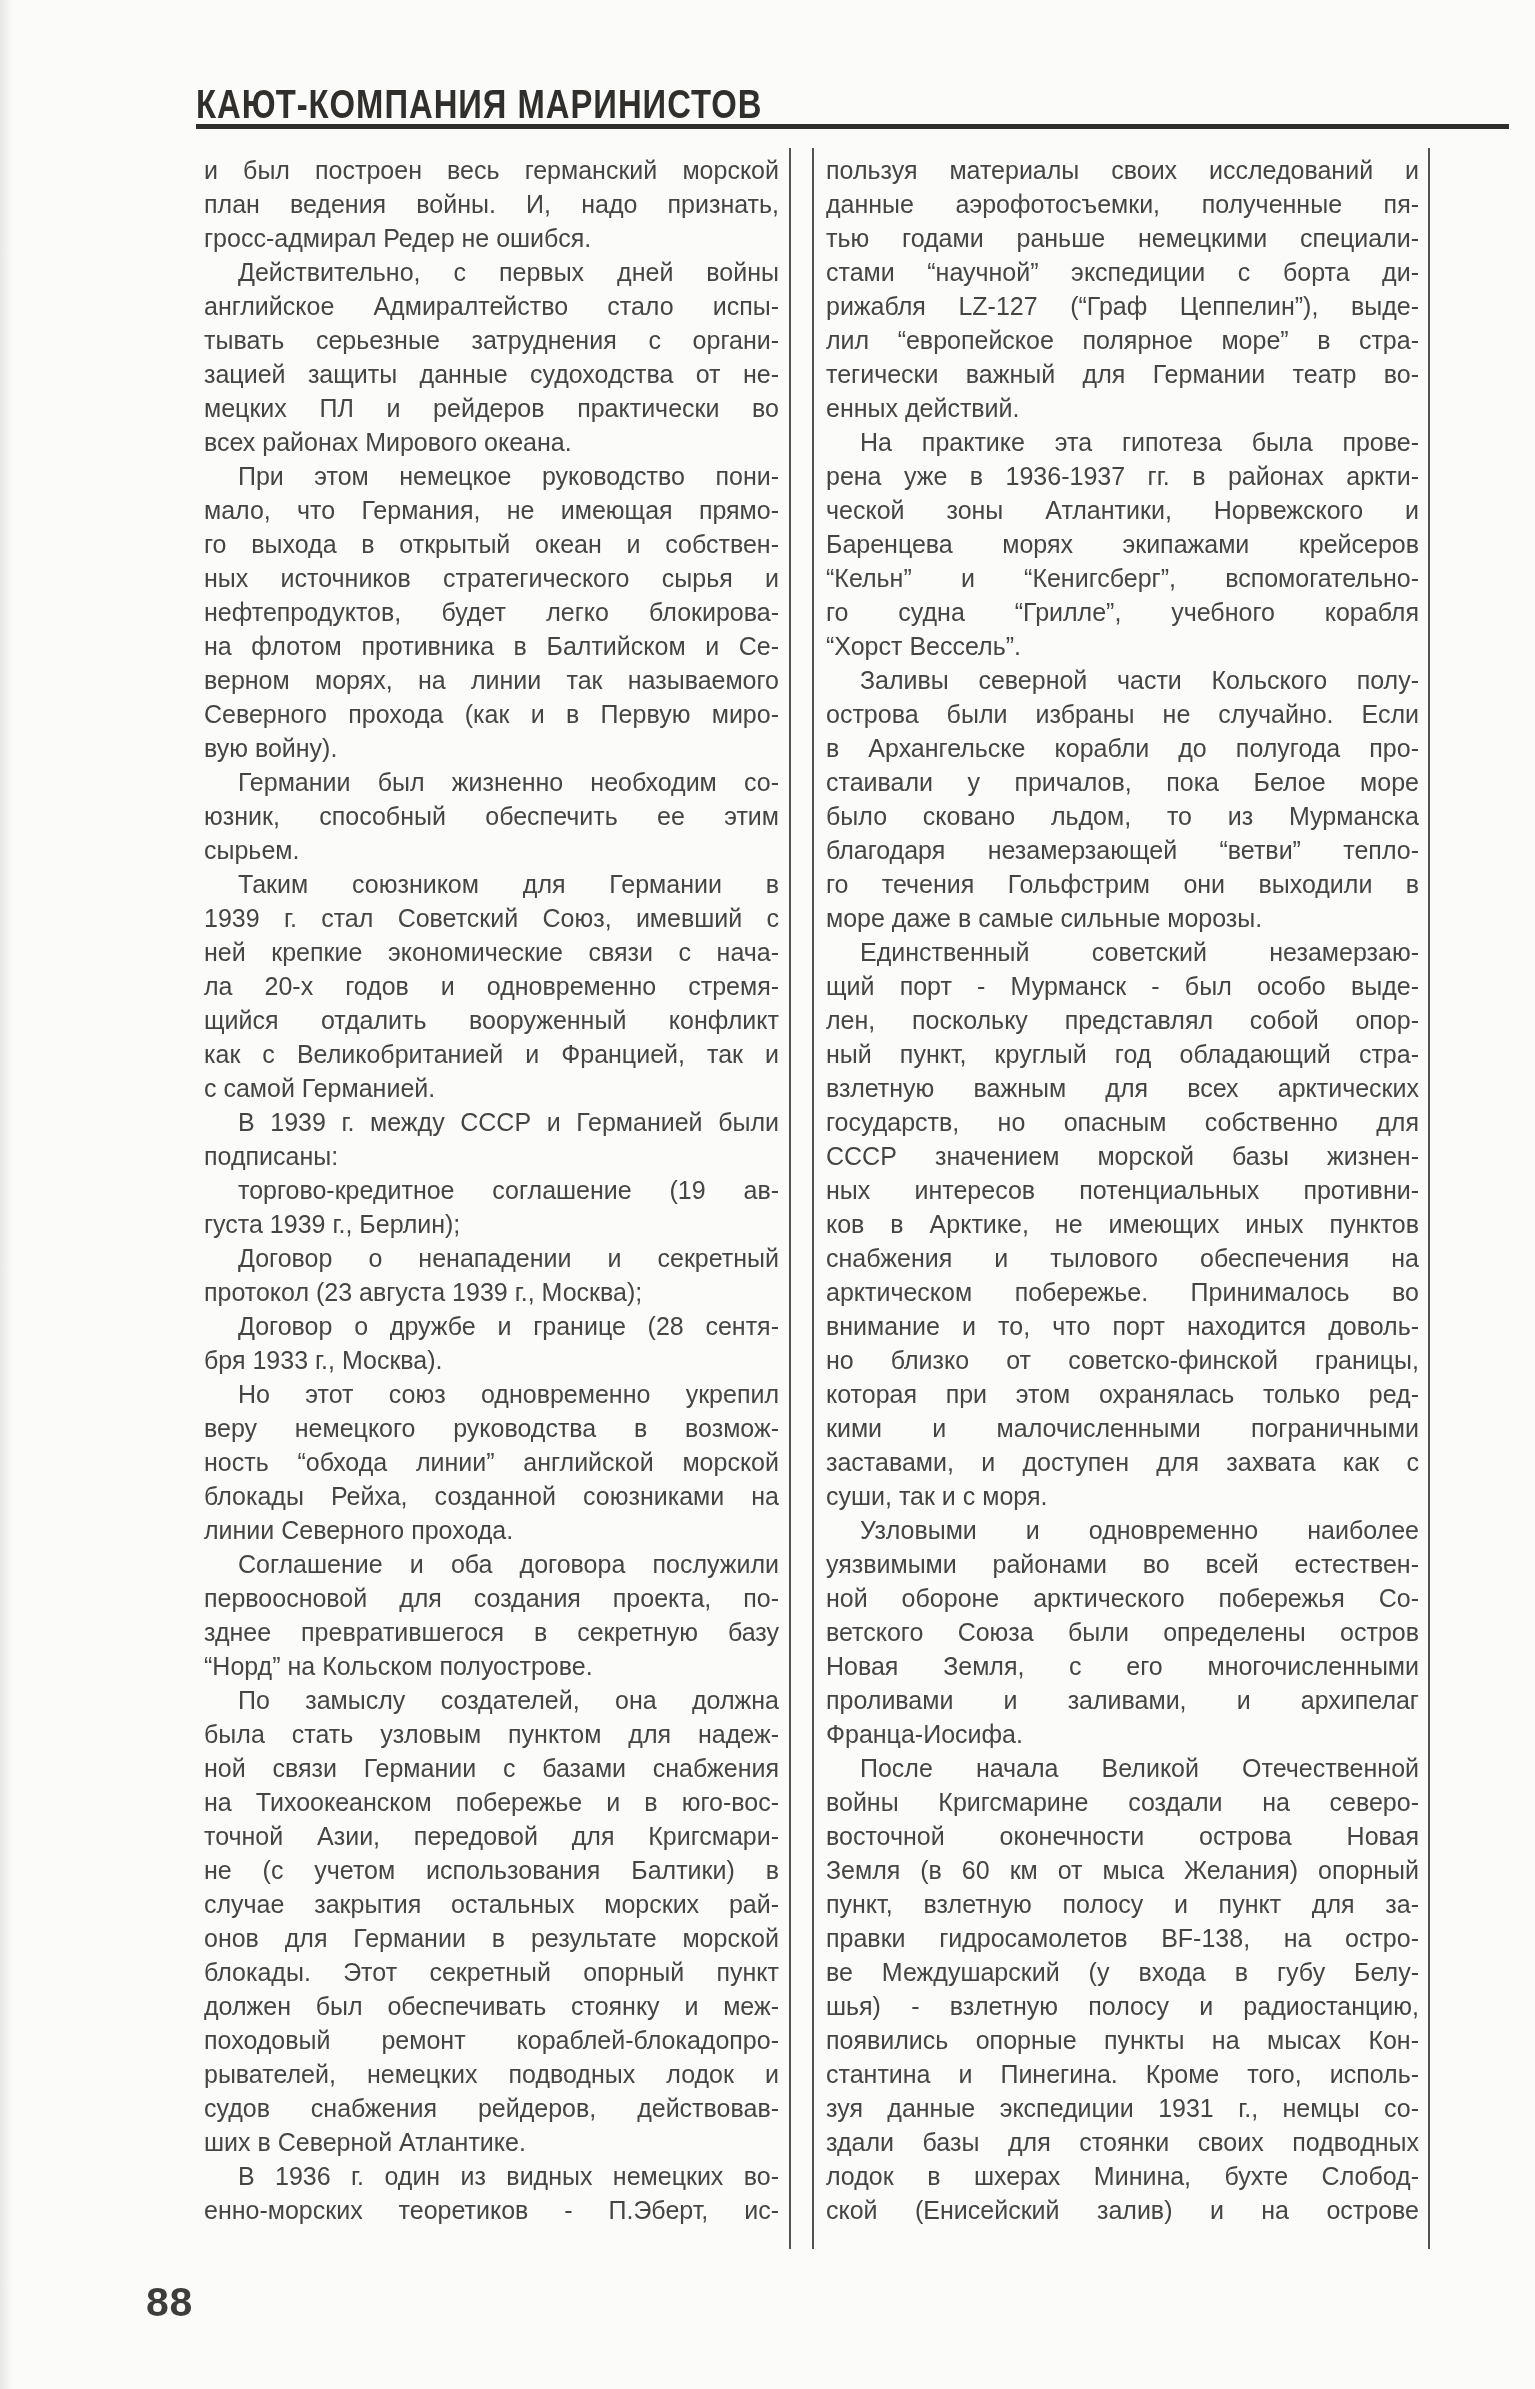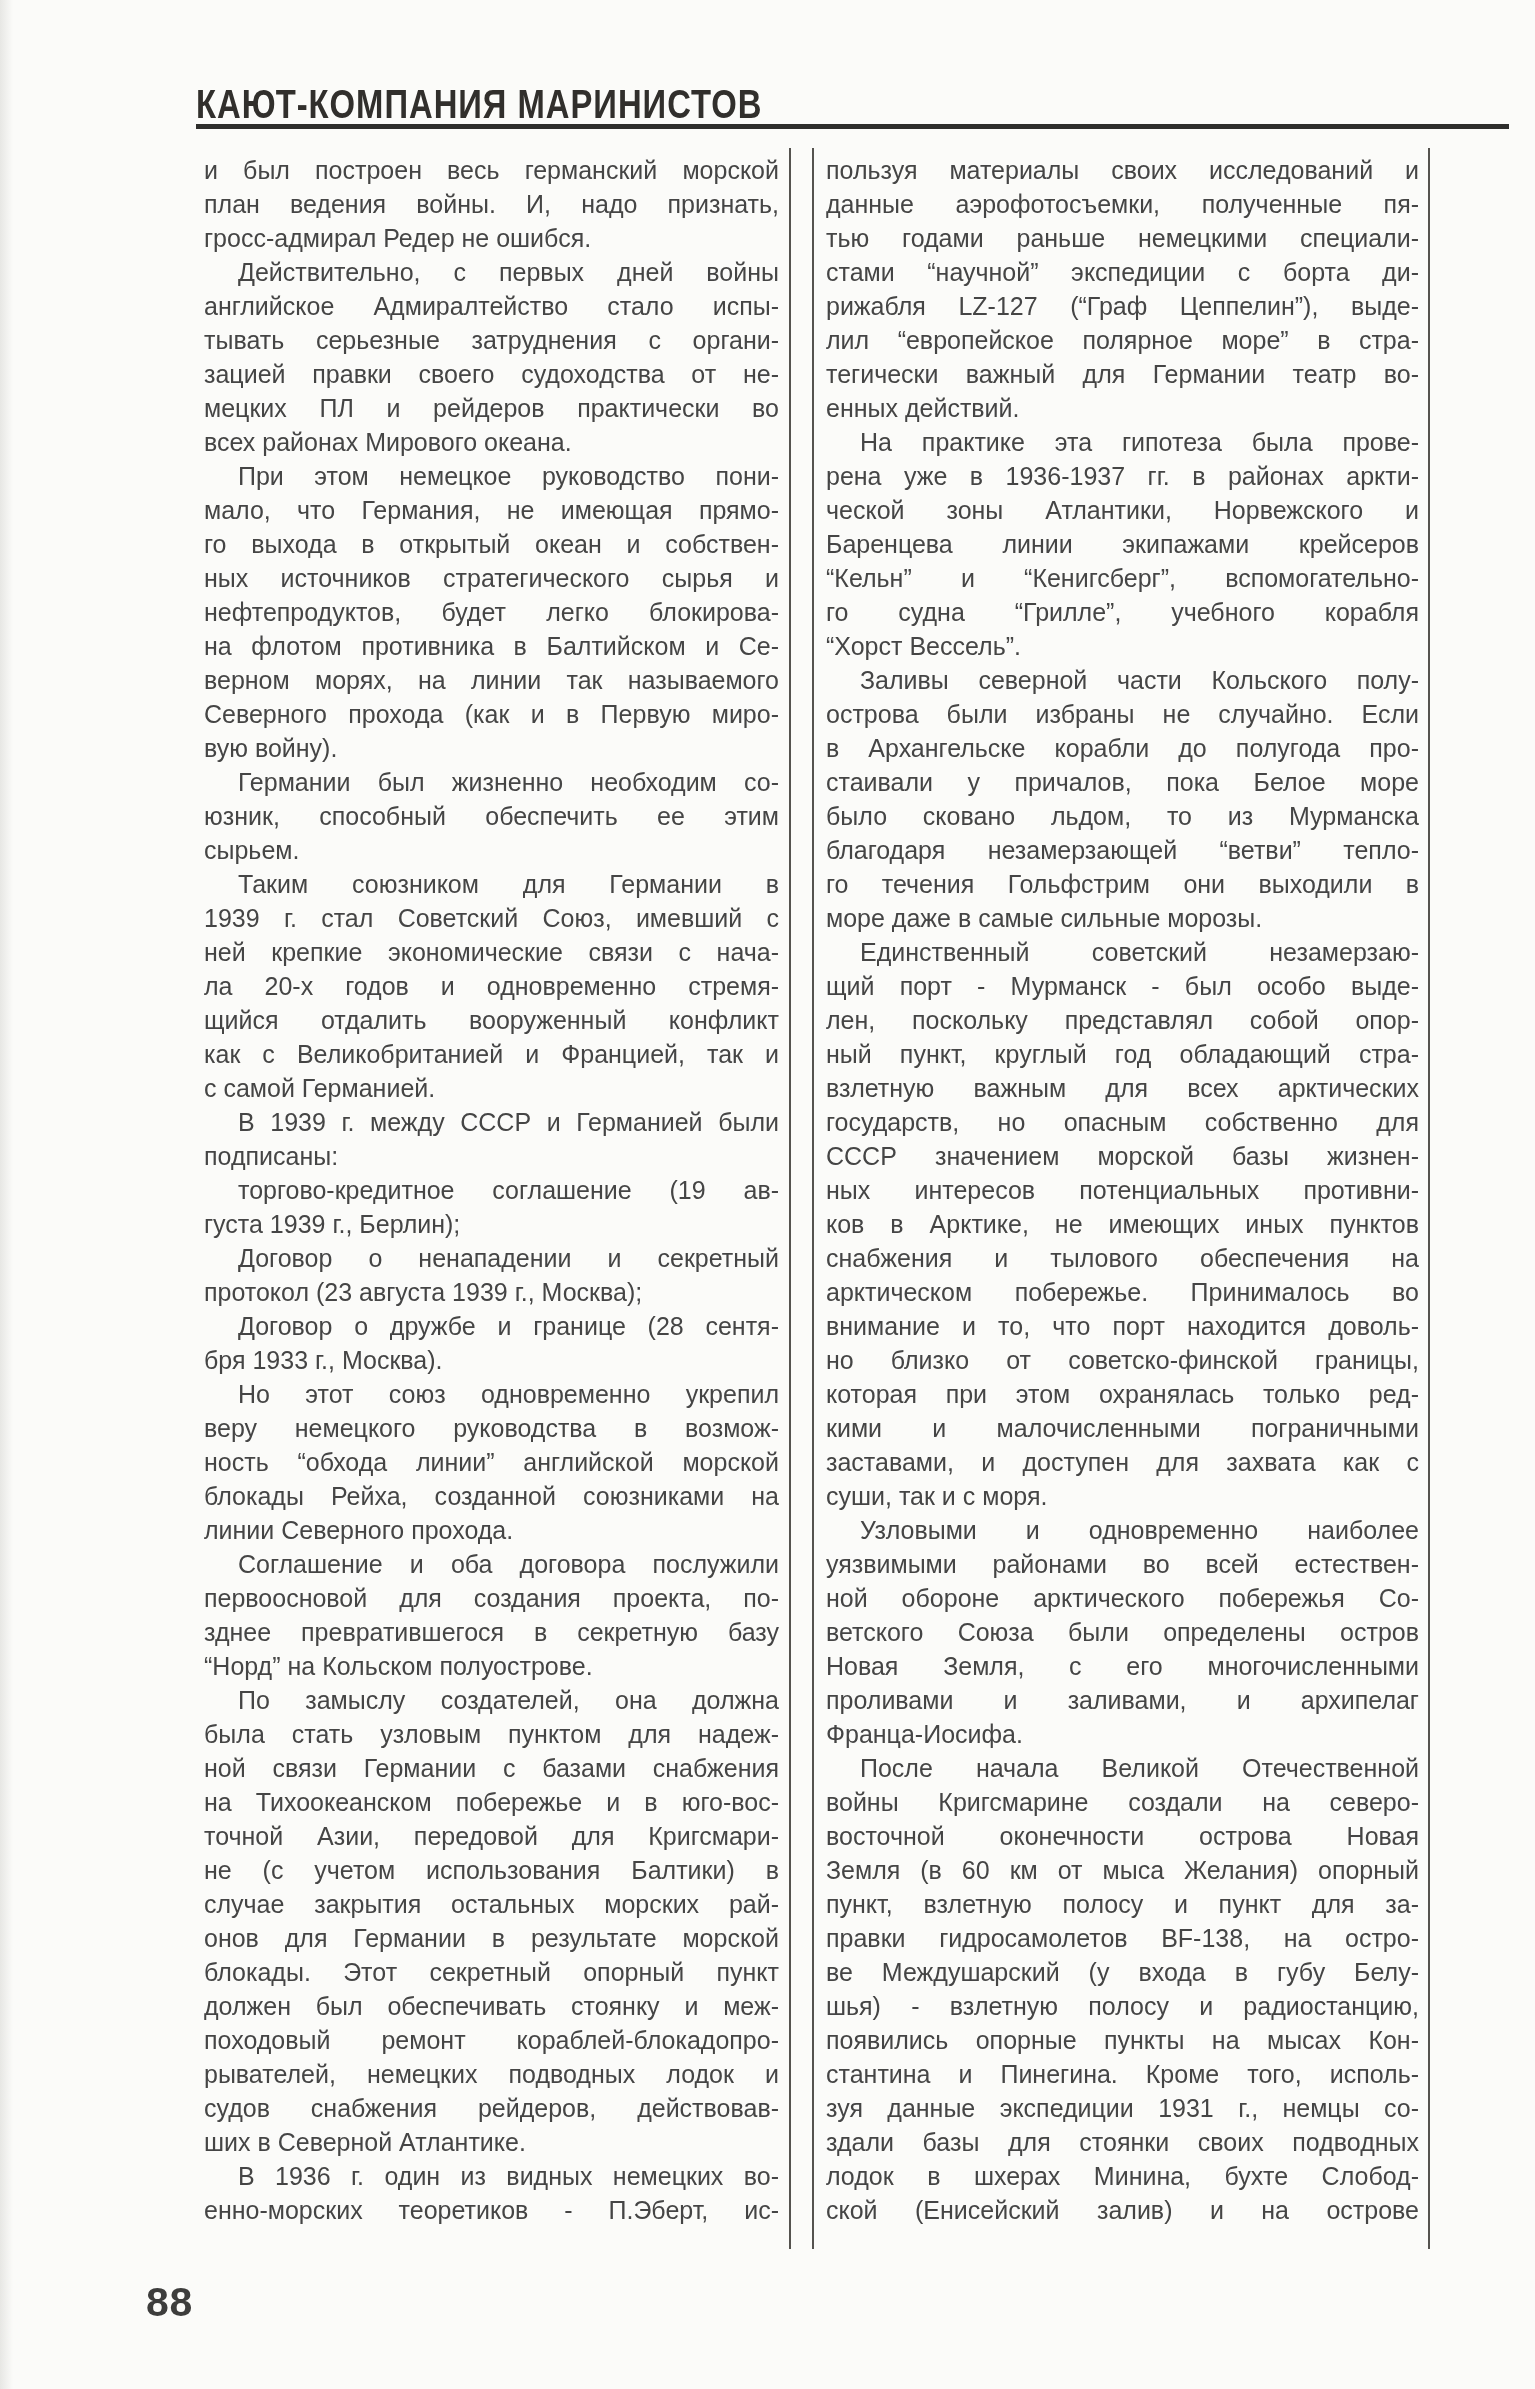--- a/index.html
+++ b/index.html
@@ -58,21 +58,21 @@
 <div class="page-header">КАЮТ-КОМПАНИЯ МАРИНИСТОВ</div>
 <div class="header-rule"></div>
 
 <div class="col col-left" id="col-left">
     <div class="line">и был построен весь германский морской</div>
     <div class="line">план ведения войны. И, надо признать,</div>
     <div class="line pe">гросс-адмирал Редер не ошибся.</div>
     <div class="line ind">Действительно, с первых дней войны</div>
     <div class="line">английское Адмиралтейство стало испы-</div>
     <div class="line">тывать серьезные затруднения с органи-</div>
-    <div class="line">зацией правки своего судоходства от не-</div>
+    <div class="line">зацией защиты данные судоходства от не-</div>
     <div class="line">мецких ПЛ и рейдеров практически во</div>
     <div class="line pe">всех районах Мирового океана.</div>
     <div class="line ind">При этом немецкое руководство пони-</div>
     <div class="line">мало, что Германия, не имеющая прямо-</div>
     <div class="line">го выхода в открытый океан и собствен-</div>
     <div class="line">ных источников стратегического сырья и</div>
     <div class="line">нефтепродуктов, будет легко блокирова-</div>
     <div class="line">на флотом противника в Балтийском и Се-</div>
     <div class="line">верном морях, на линии так называемого</div>
     <div class="line">Северного прохода (как и в Первую миро-</div>
@@ -130,21 +130,21 @@
     <div class="line">данные аэрофотосъемки, полученные пя-</div>
     <div class="line">тью годами раньше немецкими специали-</div>
     <div class="line">стами “научной” экспедиции с борта ди-</div>
     <div class="line">рижабля LZ-127 (“Граф Цеппелин”), выде-</div>
     <div class="line">лил “европейское полярное море” в стра-</div>
     <div class="line">тегически важный для Германии театр во-</div>
     <div class="line pe">енных действий.</div>
     <div class="line ind">На практике эта гипотеза была прове-</div>
     <div class="line">рена уже в 1936-1937 гг. в районах аркти-</div>
     <div class="line">ческой зоны Атлантики, Норвежского и</div>
-    <div class="line">Баренцева линии экипажами крейсеров</div>
+    <div class="line">Баренцева морях экипажами крейсеров</div>
     <div class="line">“Кельн” и “Кенигсберг”, вспомогательно-</div>
     <div class="line">го судна “Грилле”, учебного корабля</div>
     <div class="line pe">“Хорст Вессель”.</div>
     <div class="line ind">Заливы северной части Кольского полу-</div>
     <div class="line">острова были избраны не случайно. Если</div>
     <div class="line">в Архангельске корабли до полугода про-</div>
     <div class="line">стаивали у причалов, пока Белое море</div>
     <div class="line">было сковано льдом, то из Мурманска</div>
     <div class="line">благодаря незамерзающей “ветви” тепло-</div>
     <div class="line">го течения Гольфстрим они выходили в</div>

